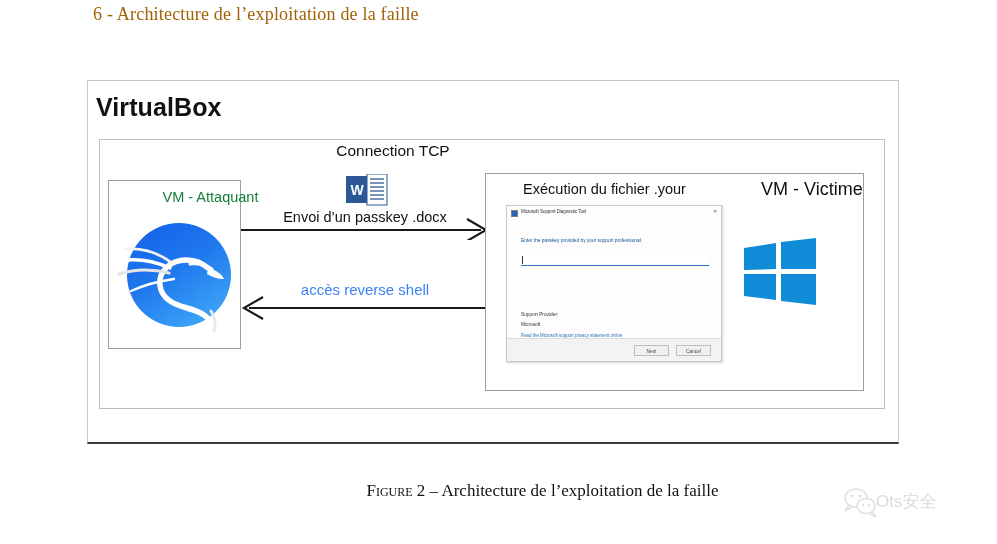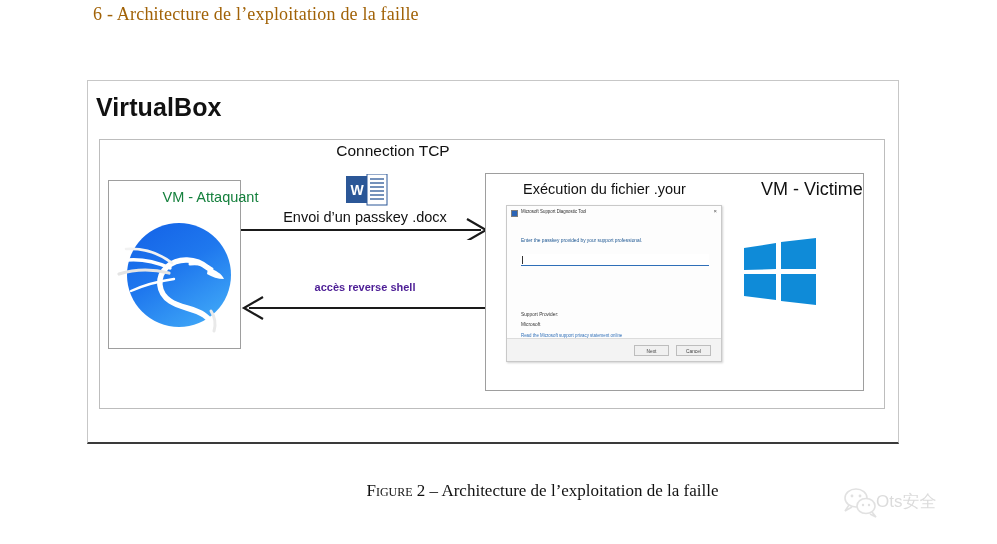--- a/index.html
+++ b/index.html
@@ -49,21 +49,21 @@
 
   
   .arrow-top{position:absolute;left:241px;top:208px;width:248px;height:32px;}
   .arrow-bottom{position:absolute;left:241px;top:292px;width:248px;height:32px;}
   .arrow-top-label{
     position:absolute;left:241px;top:209px;width:248px;text-align:center;
     font-size:14.5px;color:#111;
   }
   .arrow-bottom-label{
     position:absolute;left:241px;top:281px;width:248px;text-align:center;
-    font-size:11px;color:#4c1d95;font-weight:bold;
+    font-size:15px;color:#3b82f6;
   }
 
   
   .word-icon{position:absolute;left:346px;top:174px;width:42px;height:34px;}
 
   
   .vm-victim{
     position:absolute;left:485px;top:173px;width:379px;height:218px;
     border:1px solid #9e9e9e;background:#fff;box-sizing:border-box;
   }

